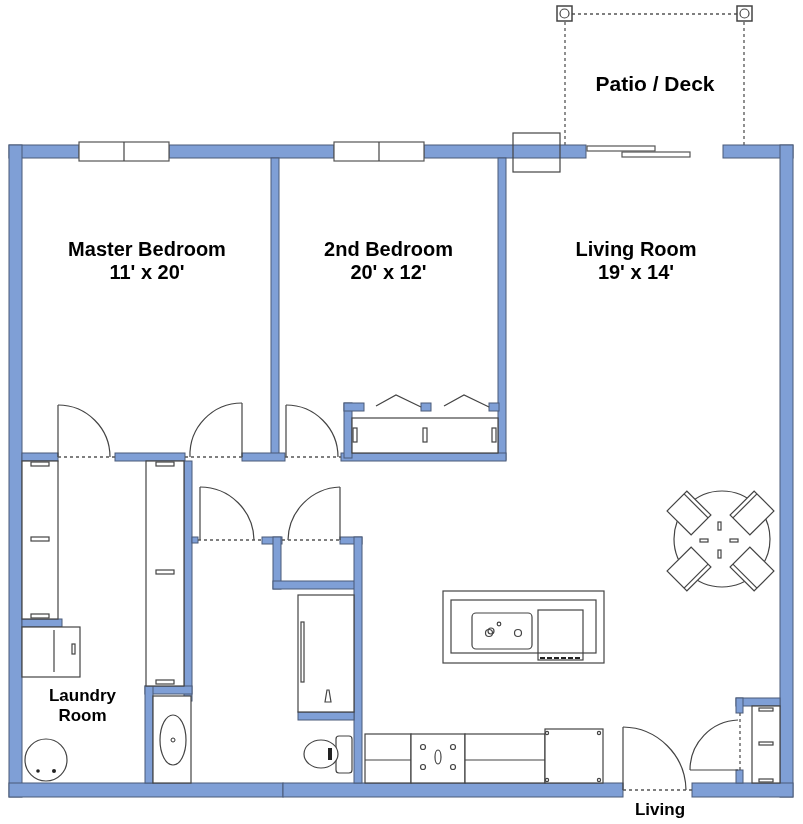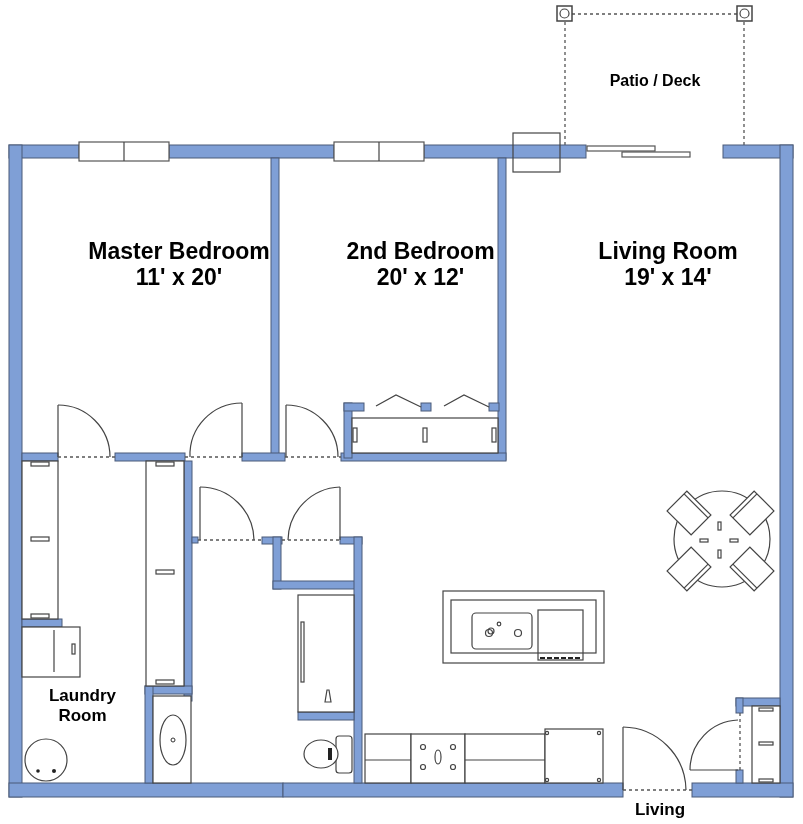--- a/index.html
+++ b/index.html
@@ -1,20 +1,20 @@
 <!DOCTYPE html>
 <html><head>
 <meta charset="utf-8">
 <style>
   html, body { margin:0; padding:0; background:#ffffff; }
   body { width:803px; height:824px; position:relative; overflow:hidden; font-family:"Liberation Sans", sans-serif; }
   svg { position:absolute; left:0; top:0; }
   .label { position:absolute; text-align:center; font-weight:bold; color:#000; line-height:1.15; white-space:nowrap; }
-  .big { font-size:23px;margin-left:32px; }
-  .med { font-size:16px; }
+  .big { font-size:20px; }
+  .med { font-size:21px; }
   .small { font-size:17px; }
 </style>
 </head>
 <body>
 
 <svg width="803" height="824" viewBox="0 0 803 824" xmlns="http://www.w3.org/2000/svg">
   <defs>
     <style>
       .wall { fill:#7f9fd6; stroke:#4a5a78; stroke-width:1; }
       .ln { fill:none; stroke:#444; stroke-width:1.2; }

